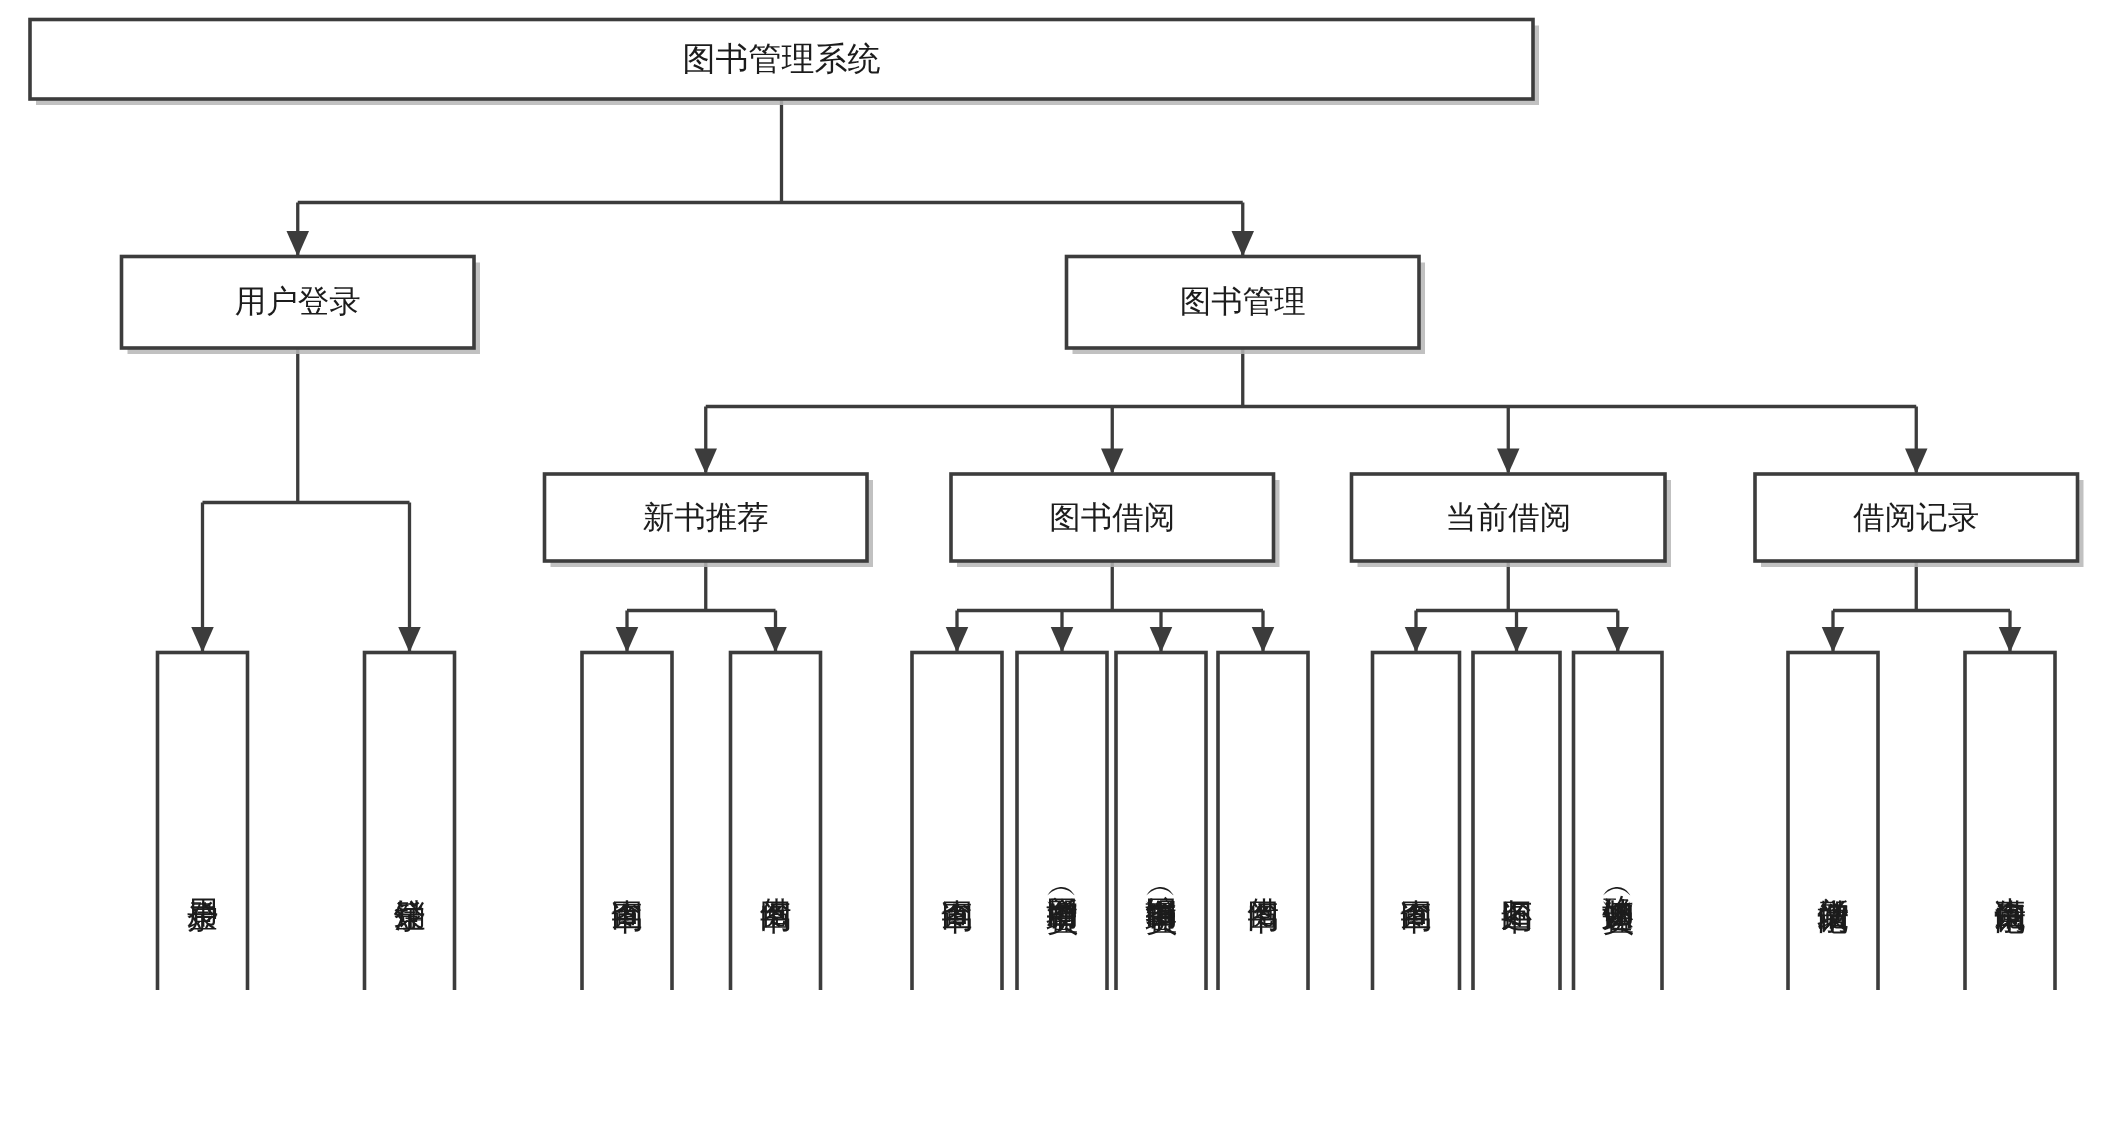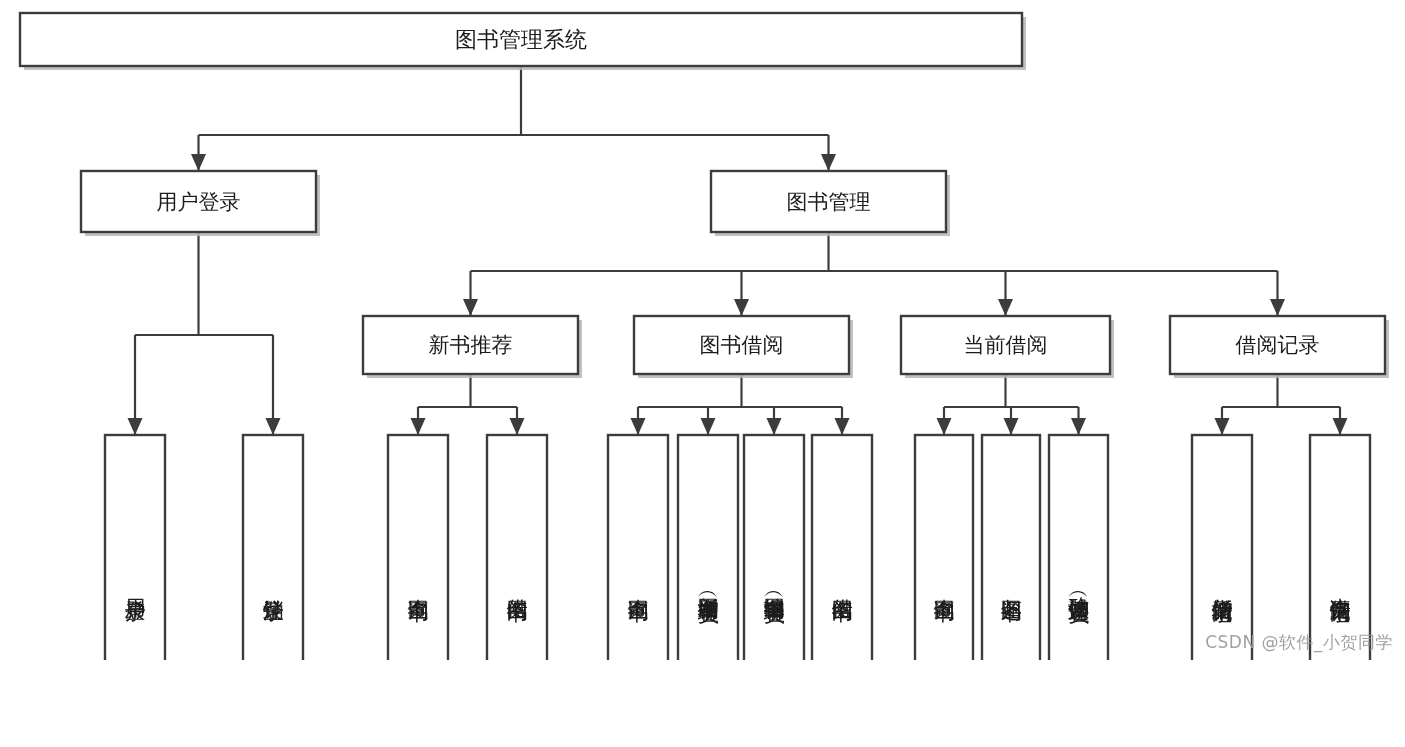--- a/index.html
+++ b/index.html
@@ -221,14 +221,13 @@
         <span class="leaf-label">确认归还（管理员）</span>
       </div>
       <div class="leaf-label-wrap" style="left: 1192px; top: 435px; width: 60px; height: 298px;">
         <span class="leaf-label">新增借阅记录</span>
       </div>
       <div class="leaf-label-wrap" style="left: 1310px; top: 435px; width: 60px; height: 298px;">
         <span class="leaf-label">查询借阅记录</span>
       </div>
     </div>
 
-  <div class="watermark">CSDN @软件_小贺同学</div>
 </div>
 
 </body></html>

